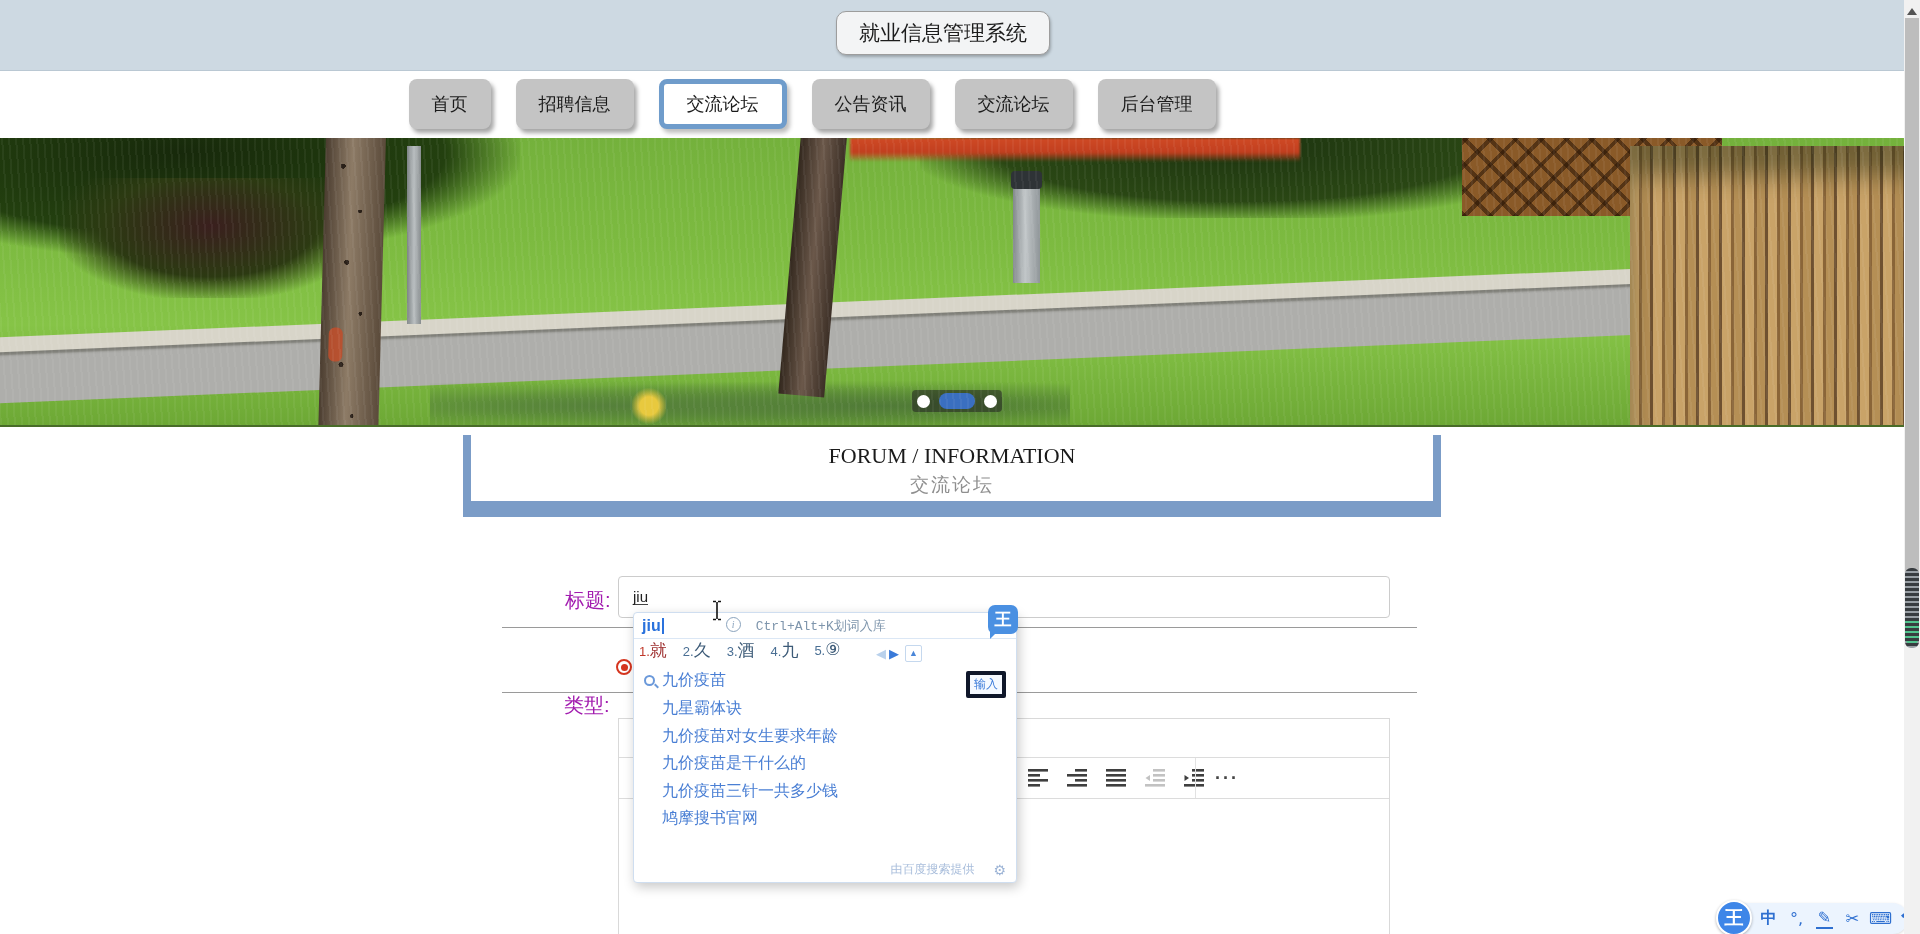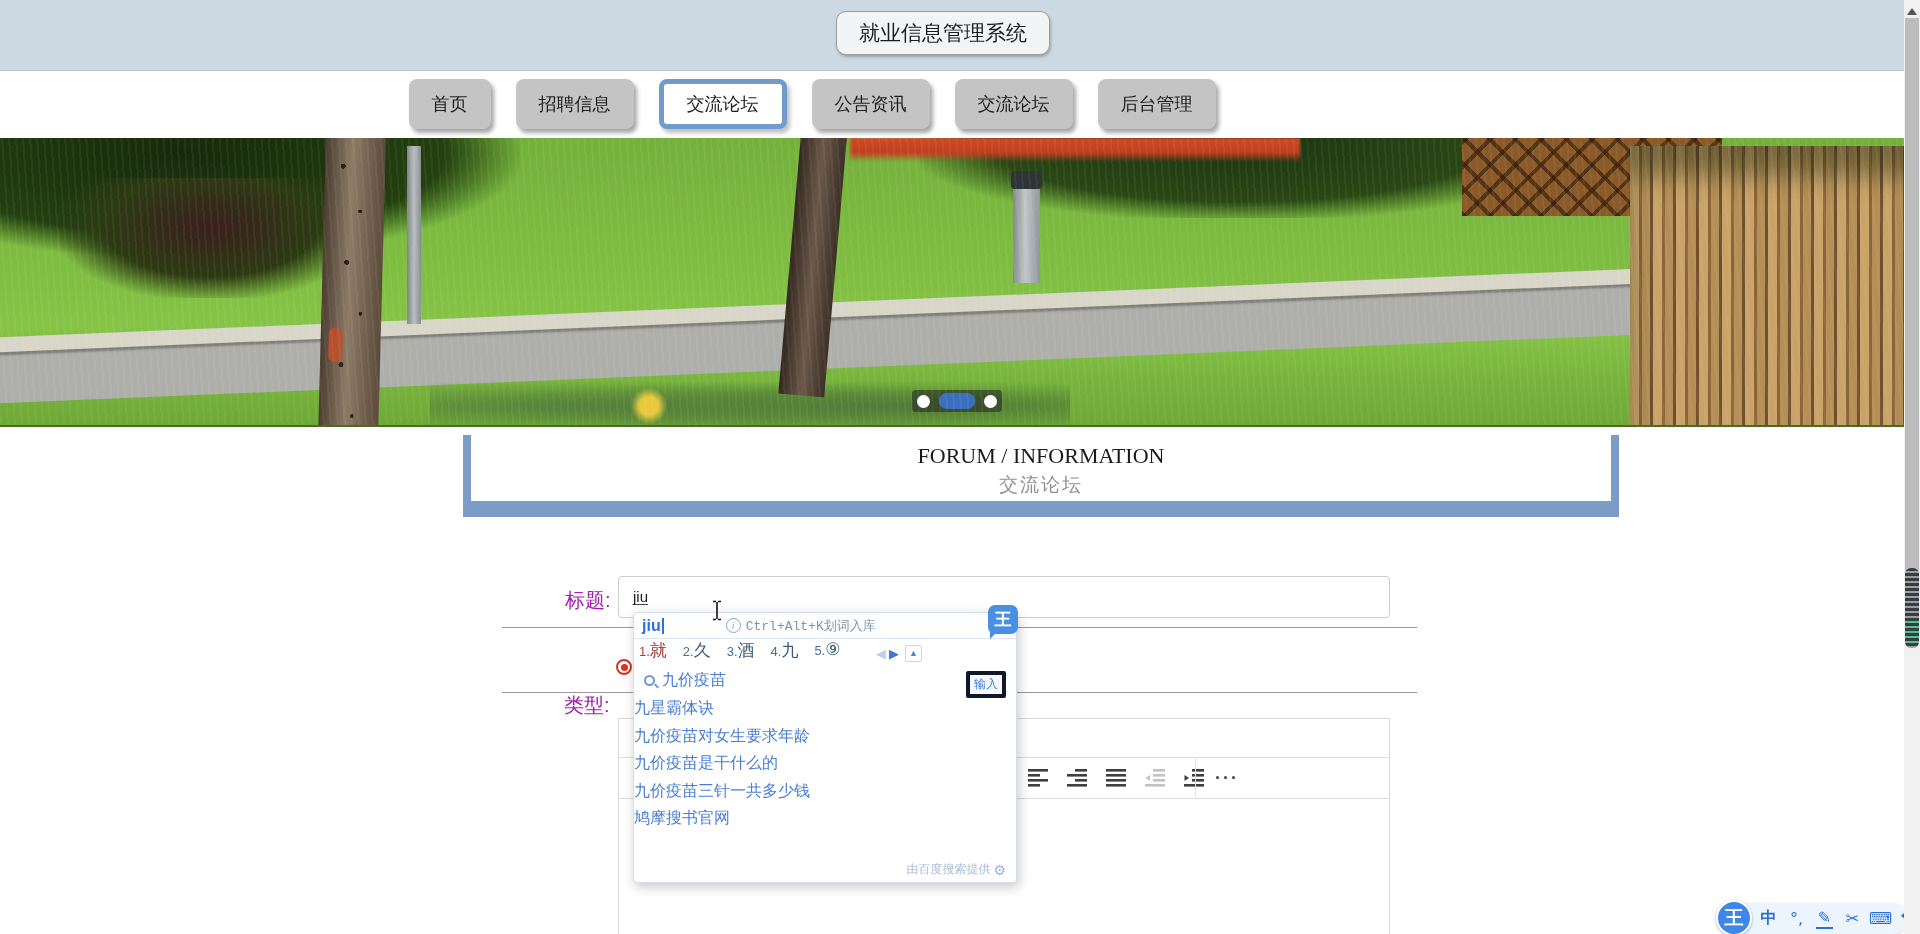--- a/index.html
+++ b/index.html
@@ -65,21 +65,21 @@
   .pole{position:absolute;left:407px;top:8px;width:14px;height:178px;background:linear-gradient(90deg,#7e8486,#b9bec0,#888d8f);}
   .bollard{position:absolute;left:1013px;top:45px;width:27px;height:100px;
     background:linear-gradient(90deg,#83898c,#c2c7c9 45%,#8f9598);border-radius:4px 4px 0 0;}
   .bollard::before{content:"";position:absolute;left:-2px;top:-12px;width:31px;height:18px;background:#2e3336;border-radius:4px;}
   .dots{position:absolute;left:912px;top:252px;width:90px;height:22px;background:rgba(35,35,35,.55);
     border-radius:4px;display:flex;align-items:center;justify-content:center;gap:9px;}
   .dot{width:13px;height:13px;border-radius:50%;background:#fff;cursor:pointer;}
   .dot.active{width:36px;height:16px;border-radius:8px;background:#3a6fc0;}
 
   
-  .forum-head{position:absolute;left:463px;top:435px;width:1156px;height:82px;box-sizing:border-box;
+  .forum-head{position:absolute;left:463px;top:435px;width:978px;height:82px;box-sizing:border-box;
     background:#fff;border-left:8px solid #7b9cc7;border-right:8px solid #7b9cc7;border-bottom:16px solid #7b9cc7;
     text-align:center;}
   .forum-en{margin-top:8px;font-family:"Liberation Serif","DejaVu Serif",serif;font-size:22px;color:#1a1a1a;}
   .forum-zh{margin-top:3px;font-family:"Liberation Serif","DejaVu Serif",serif;font-size:19px;color:#8f8f8f;letter-spacing:2px;}
 
   
   .flabel{position:absolute;font-size:20px;color:#a21caf;}
   .lbl-title{left:565px;top:587px;}
   .lbl-type{left:564px;top:692px;}
   .title-input{position:absolute;left:618px;top:576px;width:772px;height:42px;box-sizing:border-box;
@@ -102,21 +102,21 @@
   .tb-sep{position:absolute;left:576px;top:0;height:40px;border-left:1px solid #e2e2e2;}
   .tb-more{position:absolute;left:586px;top:0;height:40px;display:flex;align-items:center;
     font-size:18px;letter-spacing:2px;color:#444;font-weight:bold;padding:0 10px;cursor:pointer;}
 
   
   .ime-pop{position:absolute;left:633px;top:612px;width:384px;height:271px;box-sizing:border-box;background:#fff;
     border:1px solid #cfdef0;border-radius:4px;box-shadow:2px 4px 12px rgba(0,0,0,.22);z-index:40;font-size:15px;}
   .ime-r1{height:25px;display:flex;align-items:center;border-bottom:1px solid #dbe7f5;position:relative;}
   .ime-comp{margin-left:8px;font-weight:bold;font-size:16px;color:#2a72dd;}
   .ime-caret{display:inline-block;width:2px;height:16px;background:#2a72dd;margin-left:1px;vertical-align:-3px;}
-  .ime-hint{margin-left:62px;font-size:13px;color:#7e95ac;display:flex;align-items:center;gap:5px;
+  .ime-hint{margin-left:62px;font-size:13px;color:#7e95ac;display:flex;gap:15px;
     font-family:"Liberation Mono","DejaVu Sans Mono",monospace;}
   .info-circ{width:13px;height:13px;border:1px solid #8aa3bd;border-radius:50%;display:inline-flex;
     align-items:center;justify-content:center;font-size:10px;font-style:italic;color:#8aa3bd;
     font-family:"Liberation Serif",serif;}
   .info-circ::before{content:"i";}
   .wang-badge{position:absolute;left:354px;top:-8px;width:30px;height:29px;background:#4a90e2;border-radius:7px;
     color:#fff;font-size:17px;font-weight:bold;display:flex;align-items:center;justify-content:center;cursor:pointer;}
   .wang-badge::after{content:"";position:absolute;left:2px;bottom:-5px;border:5px solid transparent;border-top-color:#4a90e2;border-left-color:#4a90e2;}
   .ime-r2{height:28px;display:flex;align-items:flex-start;padding-left:5px;position:relative;}
   .cand{margin-right:16px;cursor:pointer;white-space:nowrap;}
@@ -128,23 +128,23 @@
   .arr{font-size:13px;cursor:pointer;}
   .arr.prev{color:#b9d1ec;} .arr.next{color:#3a7ad9;}
   .pgup{width:15px;height:15px;border:1px solid #c5d8ee;border-radius:2px;display:flex;align-items:center;
     justify-content:center;font-size:9px;color:#4a86d8;margin-left:3px;cursor:pointer;}
   .ime-r3{height:27px;display:flex;align-items:center;position:relative;}
   .mag{position:relative;width:11px;height:11px;border:2px solid #6b99da;border-radius:50%;margin-left:10px;box-sizing:border-box;}
   .mag::after{content:"";position:absolute;left:8px;top:8px;width:5px;height:2px;background:#6b99da;transform:rotate(45deg);}
   .ime-search-text{margin-left:7px;font-size:16px;color:#4a7fd4;cursor:pointer;}
   .enter-btn{position:absolute;right:10px;top:4px;width:32px;height:19px;border:4px solid #0f172a;border-radius:2px;
     background:#f5f9ff;color:#3a7ad9;font-size:12px;display:flex;align-items:center;justify-content:center;cursor:pointer;}
-  .ime-list{}
+  .ime-list{padding-left:28px;}
   .ime-item{height:27.5px;line-height:27.5px;font-size:16px;color:#4a7fd4;cursor:pointer;white-space:nowrap;}
-  .ime-foot{position:absolute;right:10px;bottom:4px;display:flex;align-items:center;gap:3px;
+  .ime-foot{position:absolute;right:10px;bottom:4px;display:flex;align-items:center;gap:19px;
     font-size:12px;color:#a8bddb;}
   .ime-foot .gear{color:#9db4d6;font-size:14px;cursor:pointer;}
 
   
   .ibeam{position:absolute;left:711px;top:600px;z-index:60;}
 
   
   .ime-bar{position:absolute;left:1722px;top:903px;width:186px;height:31px;background:#ecf4fe;border-radius:16px;
     box-shadow:0 1px 3px rgba(0,0,0,.15);z-index:70;}
   .ime-logo{position:absolute;left:-6px;top:-3px;width:36px;height:36px;border-radius:50%;background:#3e86e8;

